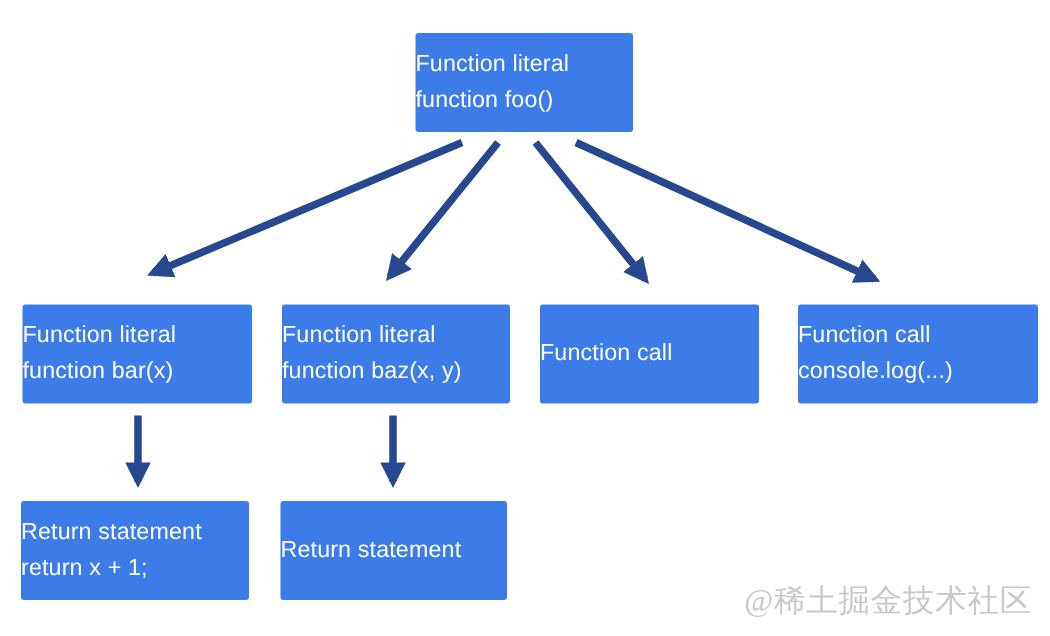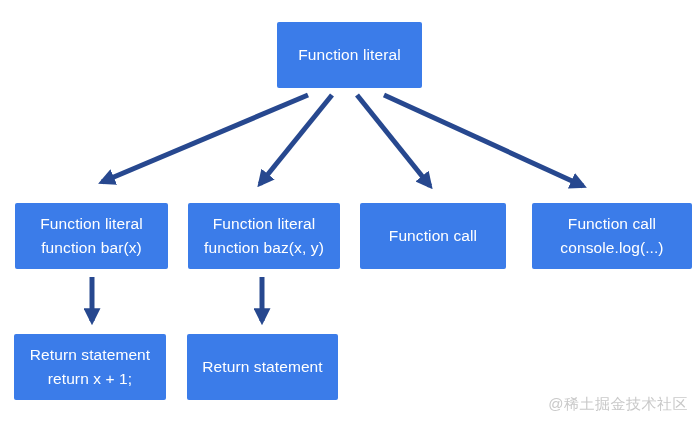--- a/index.html
+++ b/index.html
@@ -23,21 +23,21 @@
     height: 424px;
     pointer-events: none;
   }
   .node {
     position: absolute;
     background: #3b7ce9;
     color: #ffffff;
     border-radius: 2px;
     display: flex;
     flex-direction: column;
-    align-items: center;
+    align-items: flex-start;
     justify-content: center;
     text-align: center;
     font-size: 15.5px;
     line-height: 24px;
     letter-spacing: 0.1px;
   }
   .node span {
     display: block;
     white-space: nowrap;
   }
@@ -46,22 +46,23 @@
   .node-baz-literal  { left: 188px; top: 203px; width: 152px; height: 66px; }
   .node-baz-call     { left: 360px; top: 203px; width: 146px; height: 66px; }
   .node-console-call { left: 532px; top: 203px; width: 160px; height: 66px; }
   .node-return-bar   { left: 14px;  top: 334px; width: 152px; height: 66px; }
   .node-return-baz   { left: 187px; top: 334px; width: 151px; height: 66px; }
   .watermark {
     position: absolute;
     right: 12px;
     bottom: 10px;
     color: #c9c9c9;
-    font-size: 15px;
+    font-size: 21px;
     letter-spacing: 0.5px;
+    font-family: Liberation Serif, serif;
   }
   .edge {
     stroke: #27488f;
     stroke-width: 5;
     fill: none;
   }
 </style>
 </head>
 <body>
 
@@ -76,20 +77,21 @@
     <line class="edge" x1="308" y1="95" x2="102" y2="182" marker-end="url(#ah)"></line>
     <line class="edge" x1="332" y1="95" x2="260" y2="184" marker-end="url(#ah)"></line>
     <line class="edge" x1="357" y1="95" x2="430" y2="186" marker-end="url(#ah)"></line>
     <line class="edge" x1="384" y1="95" x2="583" y2="186" marker-end="url(#ah)"></line>
     <line class="edge" x1="92" y1="277" x2="92" y2="321" marker-end="url(#ah)"></line>
     <line class="edge" x1="262" y1="277" x2="262" y2="321" marker-end="url(#ah)"></line>
   </svg>
 
   <div class="node node-foo">
     <span>Function literal</span>
+    <span>function foo()</span>
   </div>
 
   <div class="node node-bar">
     <span>Function literal</span>
     <span>function bar(x)</span>
   </div>
 
   <div class="node node-baz-literal">
     <span>Function literal</span>
     <span>function baz(x, y)</span>

